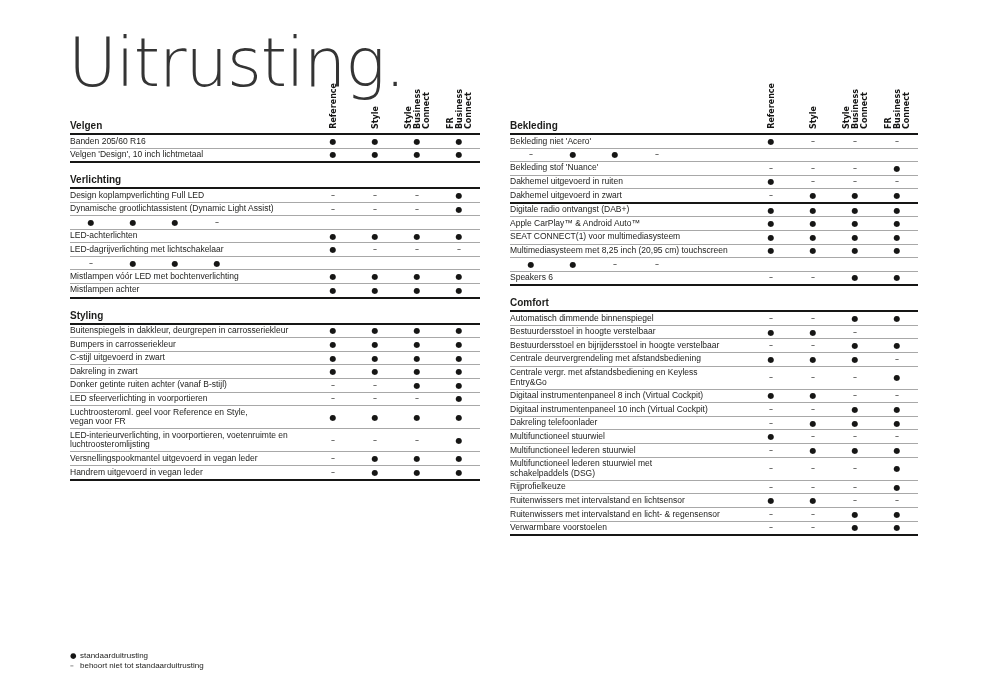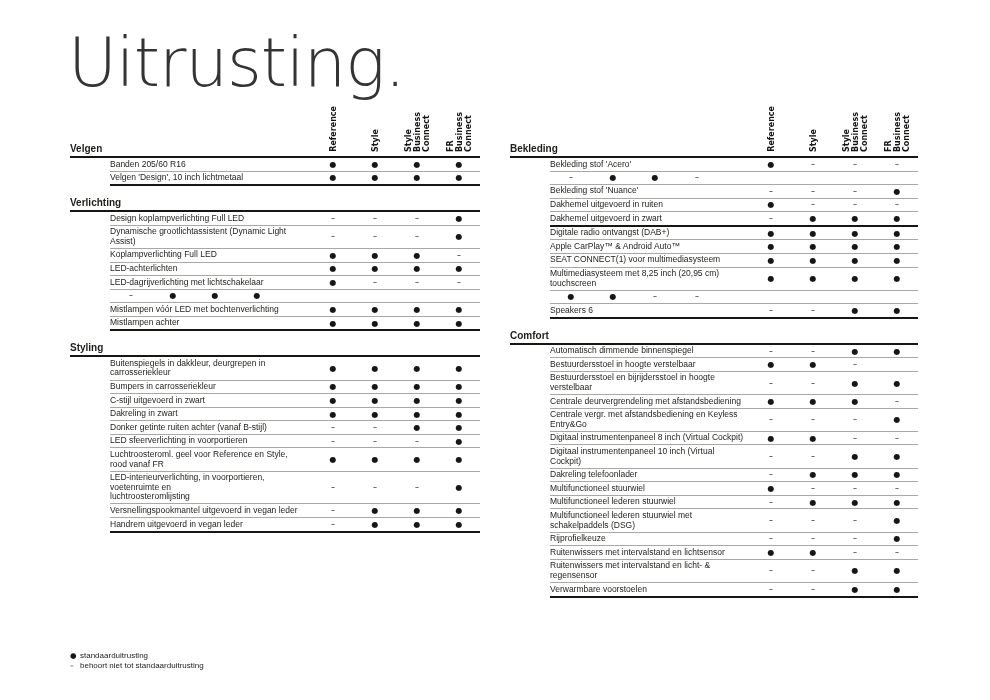--- a/index.html
+++ b/index.html
@@ -13,21 +13,21 @@
 
   .title {
     position: absolute; left: 68px; top: 24px;
     font-family: "DejaVu Sans", "Liberation Sans", sans-serif;
     font-weight: 200;
     font-size: 67px;
     letter-spacing: -1px;
     color: #343434;
   }
 
-  .table { position: absolute; top: 101px; }
+  .table { position: absolute; top: 78px; }
   .table-left  { left: 70px;  width: 410px; }
   .table-right { left: 510px; width: 408px; }
 
   .table-header {
     display: flex; align-items: flex-end;
     height: 57px;
     border-bottom: 2px solid #161615;
   }
   .header-section-title {
     flex: 1;
@@ -53,21 +53,20 @@
   .section-title {
     font-weight: bold; font-size: 10px;
     padding: 11px 0 2px 0;
     border-bottom: 2px solid #161615;
   }
 
   .row {
     display: flex; 
     border-bottom: 1px solid #a8a8a8;
     min-height: 13.4px;
-    margin-left: 40px;
   }
   .row.last-row { border-bottom: 2px solid #161615; }
   .row-label {
     flex: 1;
     font-size: 8.5px; line-height: 9.6px;
     padding: 1.5px 4px 1.5px 0;
     white-space: pre-line;
   }
 
   .legend { position: absolute; left: 70px; top: 650px; }
@@ -126,21 +125,20 @@
         <div class="mark-cell">●</div>
       </div>
       <div class="row">
         <div class="row-label">Dynamische grootlichtassistent (Dynamic Light Assist)</div>
         <div class="mark-cell">–</div>
         <div class="mark-cell">–</div>
         <div class="mark-cell">–</div>
         <div class="mark-cell">●</div>
       </div>
       <div class="row">
-        <div class="row-label">Koplampverlichting Full LED</div>
         <div class="mark-cell">●</div>
         <div class="mark-cell">●</div>
         <div class="mark-cell">●</div>
         <div class="mark-cell">–</div>
       </div>
       <div class="row">
         <div class="row-label">LED-achterlichten</div>
         <div class="mark-cell">●</div>
         <div class="mark-cell">●</div>
         <div class="mark-cell">●</div>
@@ -211,21 +209,21 @@
       </div>
       <div class="row">
         <div class="row-label">LED sfeerverlichting in voorportieren</div>
         <div class="mark-cell">–</div>
         <div class="mark-cell">–</div>
         <div class="mark-cell">–</div>
         <div class="mark-cell">●</div>
       </div>
       <div class="row">
         <div class="row-label">Luchtroosteroml. geel voor Reference en Style,
-rood vanaf FR</div>
+vegan voor FR</div>
         <div class="mark-cell">●</div>
         <div class="mark-cell">●</div>
         <div class="mark-cell">●</div>
         <div class="mark-cell">●</div>
       </div>
       <div class="row">
         <div class="row-label">LED-interieurverlichting, in voorportieren, voetenruimte en
 luchtroosteromlijsting</div>
         <div class="mark-cell">–</div>
         <div class="mark-cell">–</div>
@@ -260,21 +258,21 @@
           <div class="vlabel">Style
 Business
 Connect</div>
         </div>
         <div class="mark-cell header-cell">
           <div class="vlabel">FR Business
 Connect</div>
         </div>
       </div>
       <div class="row">
-        <div class="row-label">Bekleding stof  'Acero'</div>
+        <div class="row-label">Bekleding niet  'Acero'</div>
         <div class="mark-cell">●</div>
         <div class="mark-cell">–</div>
         <div class="mark-cell">–</div>
         <div class="mark-cell">–</div>
       </div>
       <div class="row">
         <div class="mark-cell">–</div>
         <div class="mark-cell">●</div>
         <div class="mark-cell">●</div>
         <div class="mark-cell">–</div>

